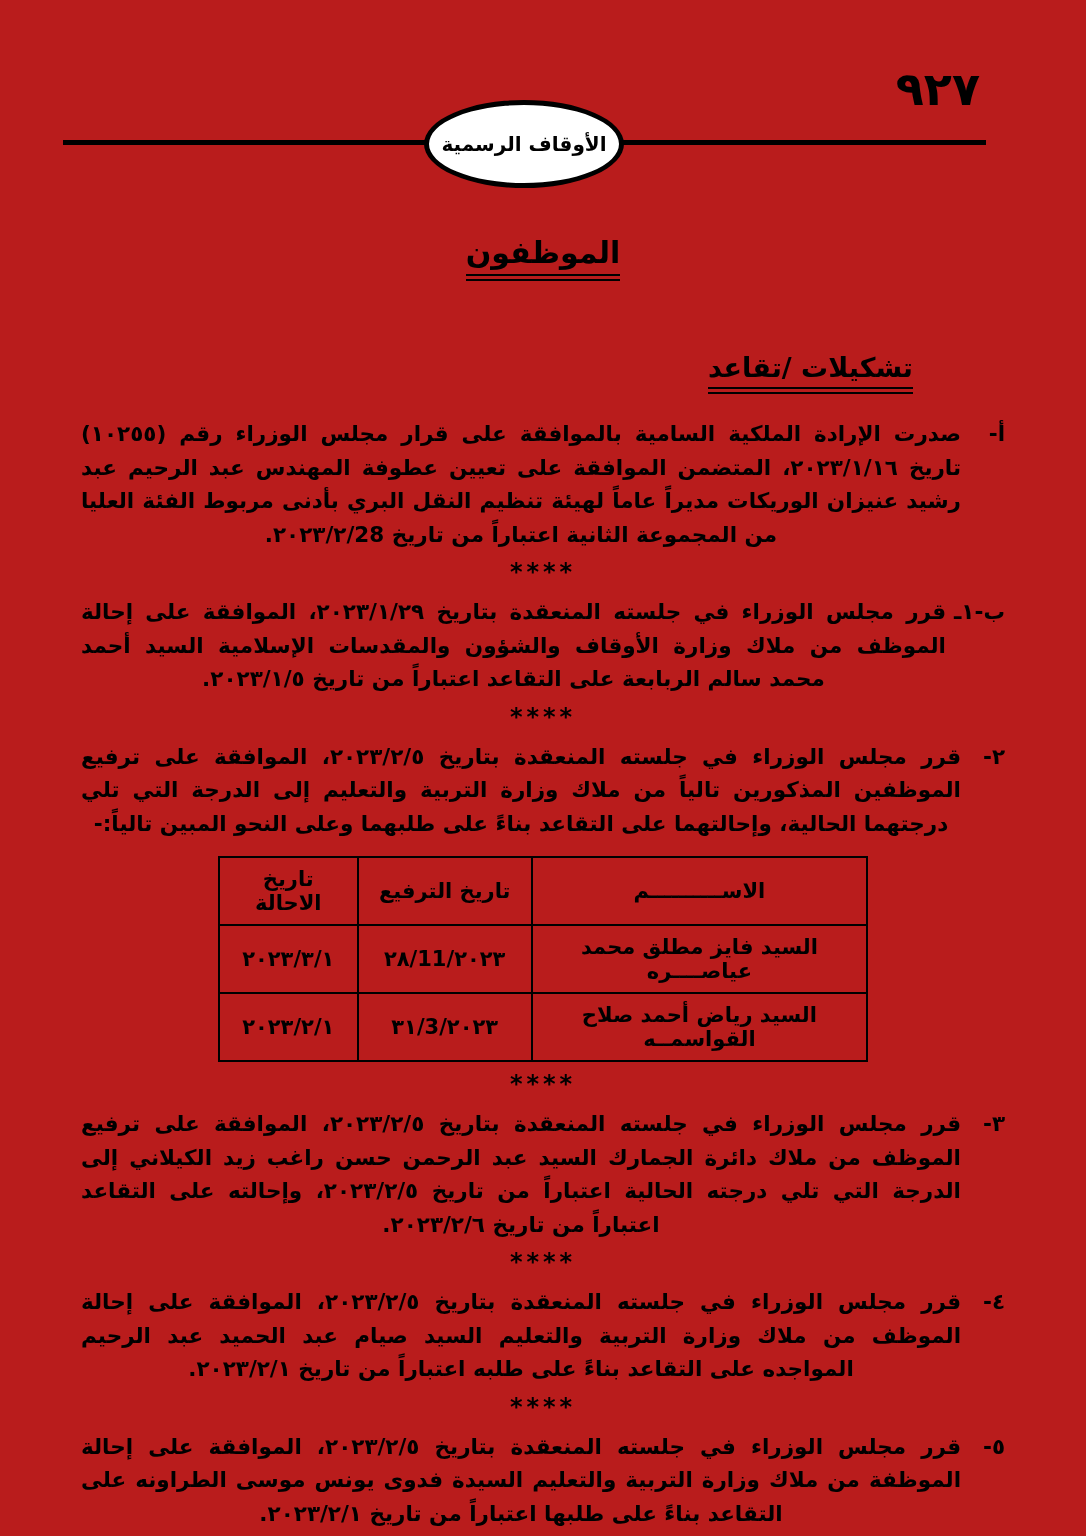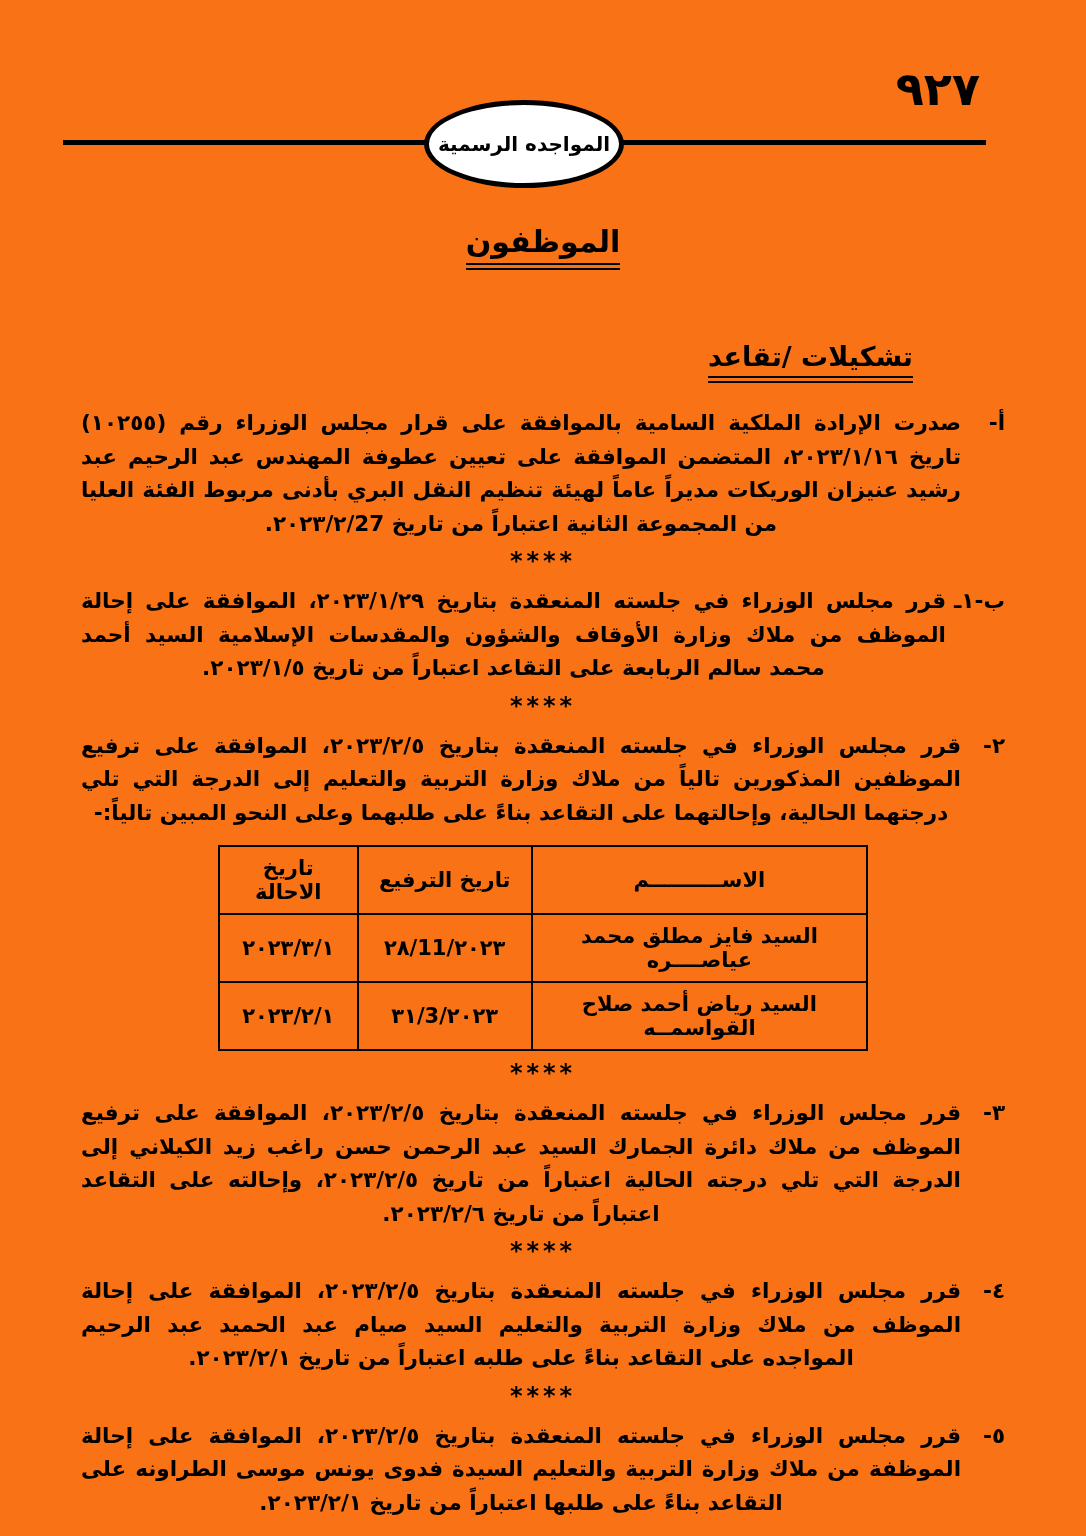--- a/index.html
+++ b/index.html
@@ -6,21 +6,21 @@
   html, body { background: #ffffff; }
   body {
     width: 1086px; height: 1536px;
     font-family: "DejaVu Sans", "DejaVu Serif", sans-serif;
     font-weight: bold;
     color: #000;
   }
   .page {
     position: relative;
     width: 1086px; height: 1536px;
-    background: #f97316;
+    background: #b91c1c;
     overflow: hidden;
     direction: rtl;
   }
   
   .page-number {
     position: absolute; top: 66px; right: 106px;
     font-size: 46px; line-height: 1; letter-spacing: 2px;
   }
   .header-rule {
     position: absolute; top: 140px; left: 63px;
@@ -32,21 +32,21 @@
     border: 5px solid #000; border-radius: 50%;
     background: #fff; z-index: 2;
     display: flex; align-items: center; justify-content: center;
   }
   .badge-text { font-size: 20px; }
   
   .content {
     position: absolute; top: 204px; right: 81px;
     width: 924px; direction: rtl;
   }
-  .page-title { text-align: center; font-size: 30px; margin-top: 20px; }
+  .page-title { text-align: center; font-size: 30px; margin-top: 31px; }
   .section-heading { text-align: right; padding-right: 92px; font-size: 27px; margin-top: 76px; }
   .double-underline {
     display: inline-block; position: relative;
     border-bottom: 2px solid #000; padding-bottom: 4px;
   }
   .double-underline::after {
     content: ""; position: absolute; left: 0; right: 0; bottom: -7px;
     border-top: 2px solid #000;
   }
   .paragraphs { margin-top: 28px; }
@@ -79,38 +79,38 @@
   .cell-date { letter-spacing: 2px; border-radius: 9px; }
 </style>
 </head>
 <body>
 
 <div class="page">
 
   <div class="page-number">٩٢٧</div>
   <div class="header-rule"></div>
   <div class="gazette-badge">
-    <span class="badge-text">المواجده الرسمية</span>
+    <span class="badge-text">الأوقاف الرسمية</span>
   </div>
 
   <div class="content">
 
     <h1 class="page-title">
       <span class="double-underline"><span>الموظفون</span></span>
     </h1>
 
     <h2 class="section-heading">
       <span class="double-underline"><span>تشكيلات /تقاعد</span></span>
     </h2>
 
     <div class="paragraphs">
 
       <div class="para">
         <span class="para-marker">أ-</span>
-        <span class="para-text">صدرت الإرادة الملكية السامية بالموافقة على قرار مجلس الوزراء رقم (١٠٢٥٥) تاريخ ٢٠٢٣/١/١٦، المتضمن الموافقة على تعيين عطوفة المهندس عبد الرحيم عبد رشيد عنيزان الوريكات مديراً عاماً لهيئة تنظيم النقل البري بأدنى مربوط الفئة العليا من المجموعة الثانية اعتباراً من تاريخ ٢٠٢٣/٢/27.</span>
+        <span class="para-text">صدرت الإرادة الملكية السامية بالموافقة على قرار مجلس الوزراء رقم (١٠٢٥٥) تاريخ ٢٠٢٣/١/١٦، المتضمن الموافقة على تعيين عطوفة المهندس عبد الرحيم عبد رشيد عنيزان الوريكات مديراً عاماً لهيئة تنظيم النقل البري بأدنى مربوط الفئة العليا من المجموعة الثانية اعتباراً من تاريخ ٢٠٢٣/٢/28.</span>
       </div>
 
       <div class="separator">****</div>
 
       <div class="para">
         <span class="para-marker">ب-١ـ</span>
         <span class="para-text">قرر مجلس الوزراء في جلسته المنعقدة بتاريخ ٢٠٢٣/١/٢٩، الموافقة على إحالة الموظف من ملاك وزارة الأوقاف والشؤون والمقدسات الإسلامية السيد أحمد محمد سالم الربابعة على التقاعد اعتباراً من تاريخ ٢٠٢٣/١/٥.</span>
       </div>
 
       <div class="separator">****</div>

